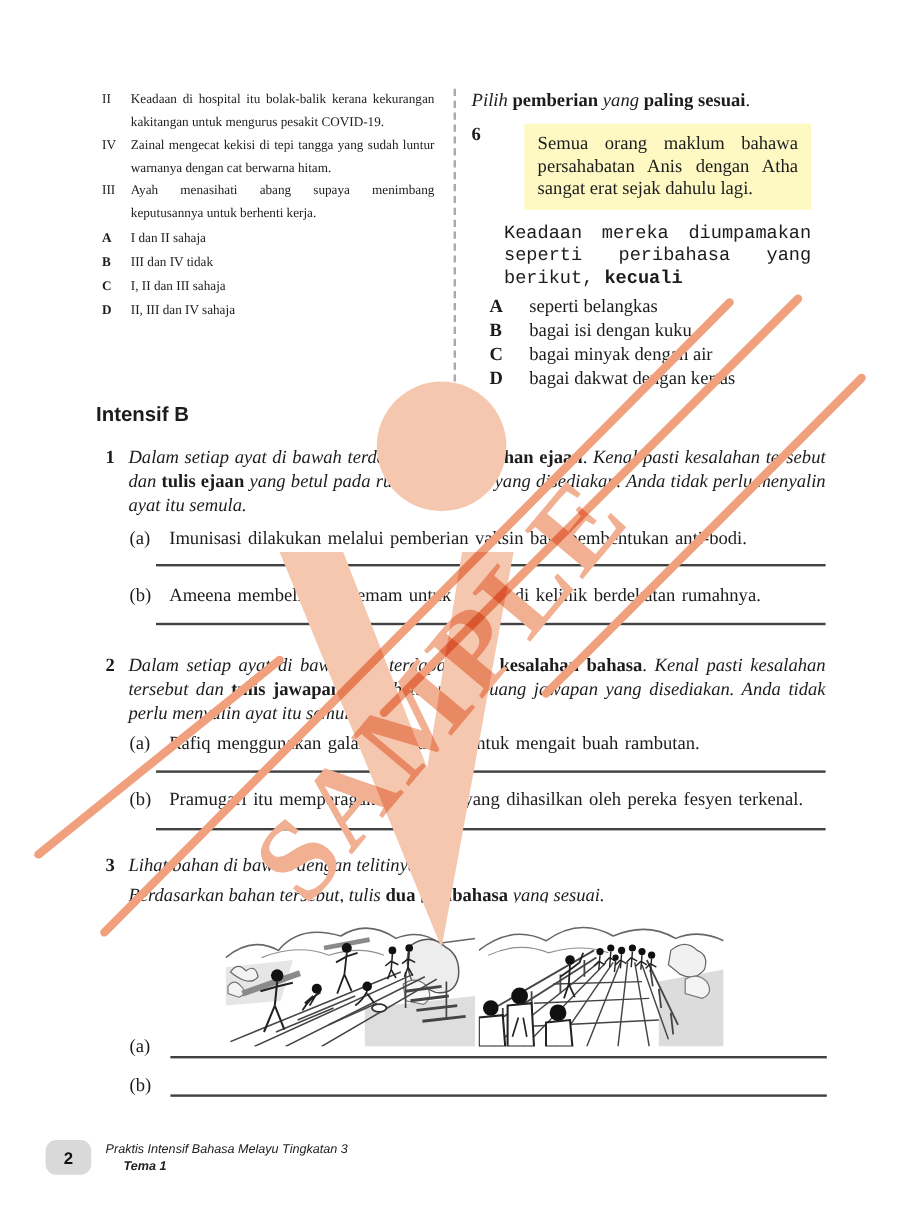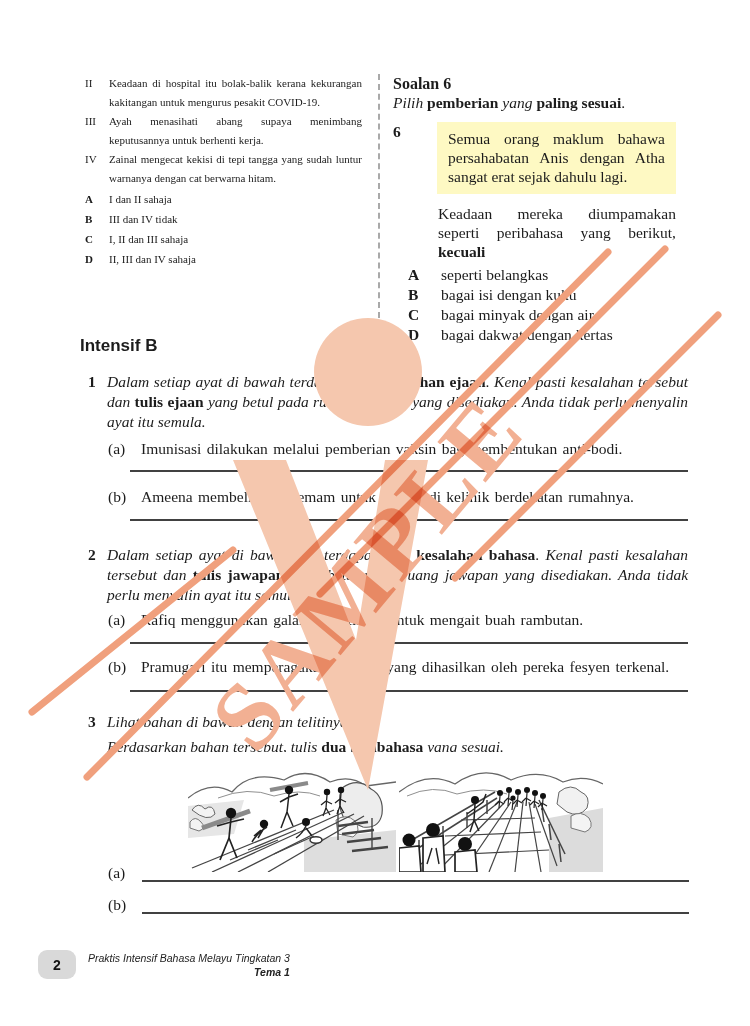--- a/index.html
+++ b/index.html
@@ -17,21 +17,21 @@
 
   .divider{position:absolute;left:378px;top:74px;height:244px;width:0;
            border-left:2px dashed #a9a9a9;}
 
   .rightcol{position:absolute;left:393px;top:74px;width:283px;font-size:15.5px;line-height:19px;}
   .soalan-head{font-weight:bold;font-size:16px;}
   .soalan-sub{margin-bottom:10px;}
   .qrow{display:flex;}
   .qrow .qnum{width:27px;flex-shrink:0;font-weight:bold;}
   .stimulus{flex:1;background:#fef9c3;padding:7px 11px 8px 11px;text-align:justify;margin-left:17px;}
-  .prompt{margin-left:45px;margin-top:10px;text-align:justify;}
+  .prompt{margin-left:27px;margin-top:10px;text-align:justify;font-family:Liberation Mono, monospace;}
   .opts-right{margin-left:15px;margin-top:4px;}
   .opts-right .olet{width:33px;}
 
   
   .secb-head{position:absolute;left:80px;top:336px;font-family:"Liberation Sans",sans-serif;
              font-weight:bold;font-size:17px;}
   .qblock{position:absolute;left:88px;width:600px;display:flex;font-size:15.5px;line-height:20px;}
   .qblock .qno{width:19px;flex-shrink:0;font-weight:bold;}
   .qblock .qtxt{flex:1;text-align:justify;}
   .q3block .qtxt{text-align:left;}
@@ -54,45 +54,45 @@
   
   .illustrations{position:absolute;left:188px;top:752px;display:flex;gap:3px;}
   .illus{width:208px;height:120px;}
   .illus svg{display:block;width:100%;height:100%;}
 
   
   .page-badge{position:absolute;left:38px;top:950px;width:38px;height:29px;background:#d9d9d9;
               border-radius:9px;display:flex;align-items:center;justify-content:center;
               font-family:"Liberation Sans",sans-serif;font-weight:bold;font-size:14px;color:#111;}
   .foot-text{position:absolute;left:88px;top:952px;font-family:"Liberation Sans",sans-serif;
-             font-style:italic;font-size:10.5px;line-height:13.5px;color:#222;text-align:right;}
+             font-style:italic;font-size:10.5px;line-height:13.5px;color:#222;}
   .foot-text .theme{font-weight:bold;margin-left:15px;}
 
   
   .watermark{position:absolute;left:0;top:0;width:750px;height:1026px;pointer-events:none;z-index:10;}
   .wm-mult{mix-blend-mode:multiply;}
 </style>
 </head>
 <body>
 
 <div class="page">
 
   <div class="leftcol">
     <div class="stmt">
       <span class="rn">II</span>
       <span class="stxt">Keadaan di hospital itu bolak-balik kerana kekurangan kakitangan untuk mengurus pesakit COVID-19.</span>
     </div>
     <div class="stmt">
+      <span class="rn">IV</span>
+      <span class="stxt">Zainal mengecat kekisi di tepi tangga yang sudah luntur warnanya dengan cat berwarna hitam.</span>
+    </div>
+    <div class="stmt">
       <span class="rn">III</span>
       <span class="stxt">Ayah menasihati abang supaya menimbang keputusannya untuk berhenti kerja.</span>
     </div>
-    <div class="stmt">
-      <span class="rn">IV</span>
-      <span class="stxt">Zainal mengecat kekisi di tepi tangga yang sudah luntur warnanya dengan cat berwarna hitam.</span>
-    </div>
     <div class="opts-left">
       <div class="optrow">
         <span class="olet">A</span>
         <span>I dan II sahaja</span>
       </div>
       <div class="optrow">
         <span class="olet">B</span>
         <span>III dan IV tidak</span>
       </div>
       <div class="optrow">
@@ -102,21 +102,20 @@
       <div class="optrow">
         <span class="olet">D</span>
         <span>II, III dan IV sahaja</span>
       </div>
     </div>
   </div>
 
   <div class="divider"></div>
 
   <div class="rightcol">
-    <div class="soalan-head">Soalan 6</div>
     <div class="soalan-sub"><span class="seg-i">Pilih </span><span class="seg-b">pemberian </span><span class="seg-i">yang </span><span class="seg-b">paling sesuai</span><span>.</span></div>
     <div class="qrow">
       <span class="qnum">6</span>
       <div class="stimulus">Semua orang maklum bahawa persahabatan Anis dengan Atha sangat erat sejak dahulu lagi.</div>
     </div>
     <div class="prompt"><span>Keadaan mereka diumpamakan seperti peribahasa yang berikut, </span><span class="seg-b">kecuali</span></div>
     <div class="opts-right">
       <div class="optrow">
         <span class="olet">A</span>
         <span>seperti belangkas</span>

